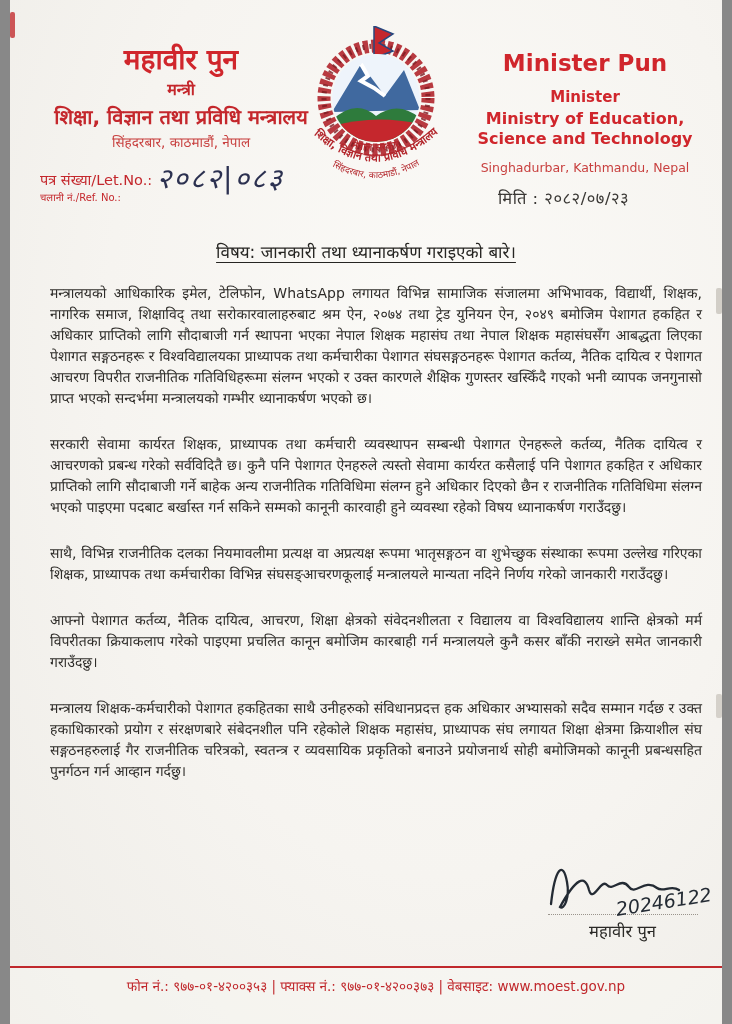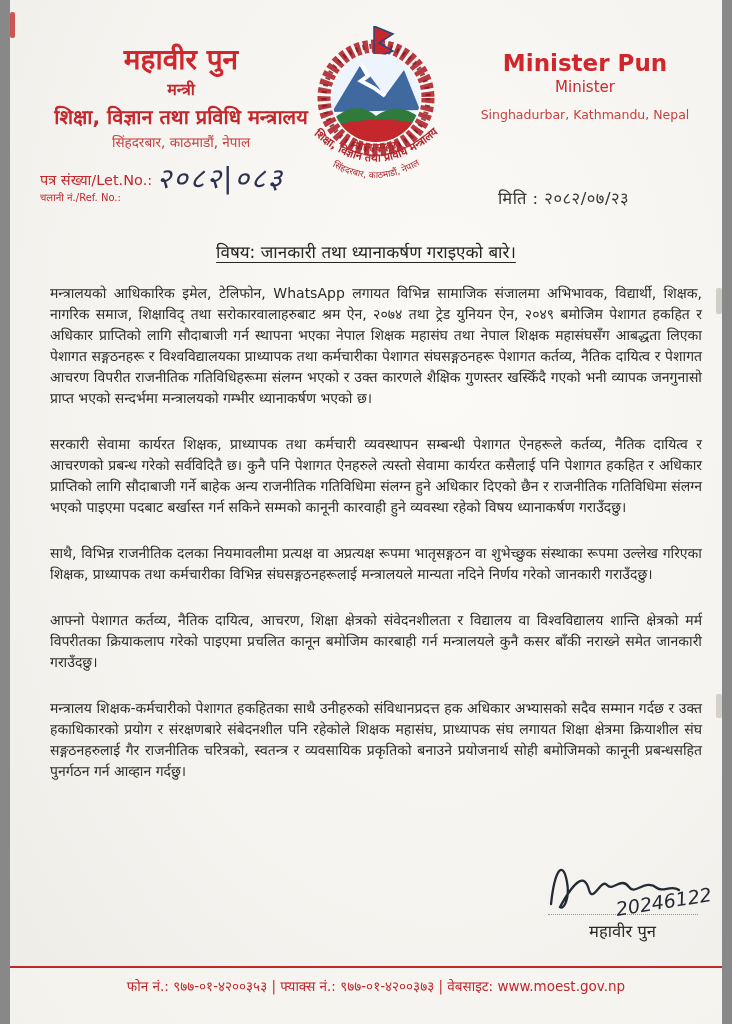--- a/index.html
+++ b/index.html
@@ -12,21 +12,21 @@
   }
   
   .hdr-left{position:absolute;left:28px;top:44px;width:286px;text-align:center;color:#c4272c;}
   .hdr-left .nm{font-size:28px;font-weight:bold;color:#d0262c;line-height:1.15;}
   .hdr-left .ti{font-size:16px;font-weight:bold;margin-top:2px;}
   .hdr-left .mi{font-size:20px;font-weight:bold;margin-top:3px;}
   .hdr-left .ad{font-size:13.5px;margin-top:3px;color:#c8403f;}
   .emblem{position:absolute;left:291px;top:26px;width:150px;height:182px;}
   .hdr-right{position:absolute;left:440px;top:50px;width:270px;text-align:center;color:#d0262c;}
   .hdr-right .nm{font-size:23px;font-weight:bold;}
-  .hdr-right .ti{font-size:15px;font-weight:normal;margin-top:2px;}
+  .hdr-right .ti{font-size:15px;font-weight:bold;margin-top:12px;}
   .hdr-right .mi{font-size:16px;font-weight:bold;margin-top:3px;line-height:1.25;}
   .hdr-right .ad{font-size:12.5px;margin-top:11px;color:#c8403f;}
   
   .meta-letterno{position:absolute;left:30px;top:158px;font-size:14.5px;color:#c4272c;}
   .meta-letterno .hand{font-size:28px;color:#2c3150;font-style:italic;letter-spacing:2px;vertical-align:-3px;}
   .meta-ref{position:absolute;left:30px;top:190px;font-size:10px;color:#c4272c;text-align:right;}
   .meta-date{position:absolute;left:488px;top:186px;font-size:16.5px;color:#3a3835;letter-spacing:.5px;}
   
   .subject{position:absolute;left:0;top:240px;width:100%;text-align:center;font-size:17px;color:#262522;}
   .subject span{text-decoration:underline;text-underline-offset:4px;}
@@ -96,38 +96,39 @@
       </text>
       <text font-size="9" fill="#b3262c">
         <textPath href="#arcAddr" startOffset="50%" text-anchor="middle">सिंहदरबार, काठमाडौं, नेपाल</textPath>
       </text>
     </svg>
   </div>
 
   <div class="hdr-right">
     <div class="nm">Minister Pun</div>
     <div class="ti">Minister</div>
+    <div class="mi">Ministry of Education, Science and Technology</div>
     <div class="ad">Singhadurbar, Kathmandu, Nepal</div>
   </div>
 
   <div class="meta-letterno">
     <span>पत्र संख्या/Let.No.:</span>
     <span class="hand">२०८२|०८३</span>
   </div>
   <div class="meta-ref">चलानी नं./Ref. No.:</div>
   <div class="meta-date">मिति : २०८२/०७/२३</div>
 
   <div class="subject">
     <span>विषय: जानकारी तथा ध्यानाकर्षण गराइएको बारे।</span>
   </div>
 
   <div class="body">
     <p>मन्त्रालयको आधिकारिक इमेल, टेलिफोन, WhatsApp लगायत विभिन्न सामाजिक संजालमा अभिभावक, विद्यार्थी, शिक्षक, नागरिक समाज, शिक्षाविद् तथा सरोकारवालाहरुबाट श्रम ऐन, २०७४ तथा ट्रेड युनियन ऐन, २०४९ बमोजिम पेशागत हकहित र अधिकार प्राप्तिको लागि सौदाबाजी गर्न स्थापना भएका नेपाल शिक्षक महासंघ तथा नेपाल शिक्षक महासंघसँग आबद्धता लिएका पेशागत सङ्गठनहरू र विश्वविद्यालयका प्राध्यापक तथा कर्मचारीका पेशागत संघसङ्गठनहरू पेशागत कर्तव्य, नैतिक दायित्व र पेशागत आचरण विपरीत राजनीतिक गतिविधिहरूमा संलग्न भएको र उक्त कारणले शैक्षिक गुणस्तर खस्किँदै गएको भनी व्यापक जनगुनासो प्राप्त भएको सन्दर्भमा मन्त्रालयको गम्भीर ध्यानाकर्षण भएको छ।</p>
     <p>सरकारी सेवामा कार्यरत शिक्षक, प्राध्यापक तथा कर्मचारी व्यवस्थापन सम्बन्धी पेशागत ऐनहरूले कर्तव्य, नैतिक दायित्व र आचरणको प्रबन्ध गरेको सर्वविदितै छ। कुनै पनि पेशागत ऐनहरुले त्यस्तो सेवामा कार्यरत कसैलाई पनि पेशागत हकहित र अधिकार प्राप्तिको लागि सौदाबाजी गर्ने बाहेक अन्य राजनीतिक गतिविधिमा संलग्न हुने अधिकार दिएको छैन र राजनीतिक गतिविधिमा संलग्न भएको पाइएमा पदबाट बर्खास्त गर्न सकिने सम्मको कानूनी कारवाही हुने व्यवस्था रहेको विषय ध्यानाकर्षण गराउँदछु।</p>
-    <p>साथै, विभिन्न राजनीतिक दलका नियमावलीमा प्रत्यक्ष वा अप्रत्यक्ष रूपमा भातृसङ्गठन वा शुभेच्छुक संस्थाका रूपमा उल्लेख गरिएका शिक्षक, प्राध्यापक तथा कर्मचारीका विभिन्न संघसङ्गठनहरूलाई मन्त्रालयले मान्यता नदिने निर्णय गरेको जानकारी गराउँदछु।</p>
+    <p>साथै, विभिन्न राजनीतिक दलका नियमावलीमा प्रत्यक्ष वा अप्रत्यक्ष रूपमा भातृसङ्गठन वा शुभेच्छुक संस्थाका रूपमा उल्लेख गरिएका शिक्षक, प्राध्यापक तथा कर्मचारीका विभिन्न संघसङ्आचरणकूलाई मन्त्रालयले मान्यता नदिने निर्णय गरेको जानकारी गराउँदछु।</p>
     <p>आफ्नो पेशागत कर्तव्य, नैतिक दायित्व, आचरण, शिक्षा क्षेत्रको संवेदनशीलता र विद्यालय वा विश्वविद्यालय शान्ति क्षेत्रको मर्म विपरीतका क्रियाकलाप गरेको पाइएमा प्रचलित कानून बमोजिम कारबाही गर्न मन्त्रालयले कुनै कसर बाँकी नराख्ने समेत जानकारी गराउँदछु।</p>
     <p>मन्त्रालय शिक्षक-कर्मचारीको पेशागत हकहितका साथै उनीहरुको संविधानप्रदत्त हक अधिकार अभ्यासको सदैव सम्मान गर्दछ र उक्त हकाधिकारको प्रयोग र संरक्षणबारे संबेदनशील पनि रहेकोले शिक्षक महासंघ, प्राध्यापक संघ लगायत शिक्षा क्षेत्रमा क्रियाशील संघ सङ्गठनहरुलाई गैर राजनीतिक चरित्रको, स्वतन्त्र र व्यवसायिक प्रकृतिको बनाउने प्रयोजनार्थ सोही बमोजिमको कानूनी प्रबन्धसहित पुनर्गठन गर्न आव्हान गर्दछु।</p>
   </div>
 
   <div class="sig">
     <svg class="scribble" width="180" height="78" viewBox="0 0 180 78">
       <path d="M18,54 C22,18 30,10 34,32 C37,48 31,60 27,57 C43,28 52,24 56,40 C60,54 68,28 74,35 C80,42 88,26 96,37 C102,46 112,28 124,38 C130,43 138,34 146,40" stroke="#242b34" stroke-width="2.3" fill="none" stroke-linecap="round"></path>
       <text x="84" y="66" transform="rotate(-9 84 66)" font-size="19" font-style="italic" fill="#242b34">20246122</text>
     </svg>
     <div class="line"></div>

